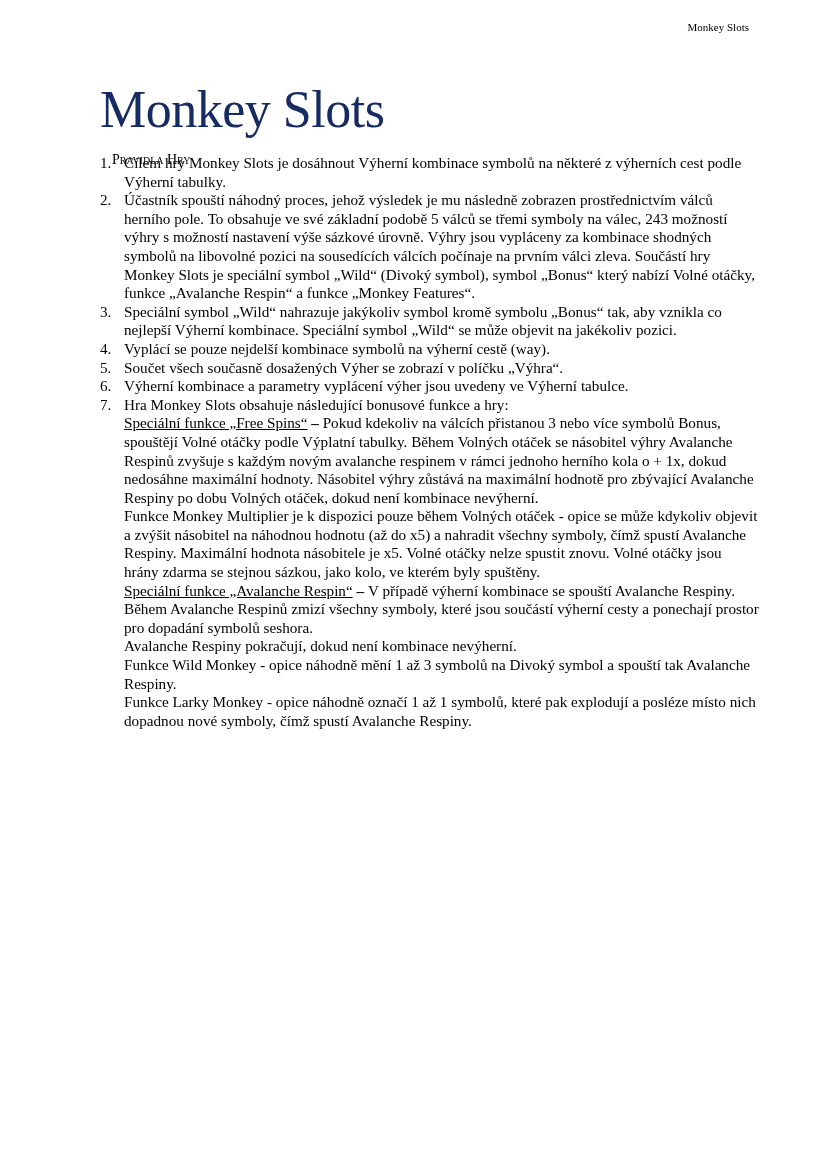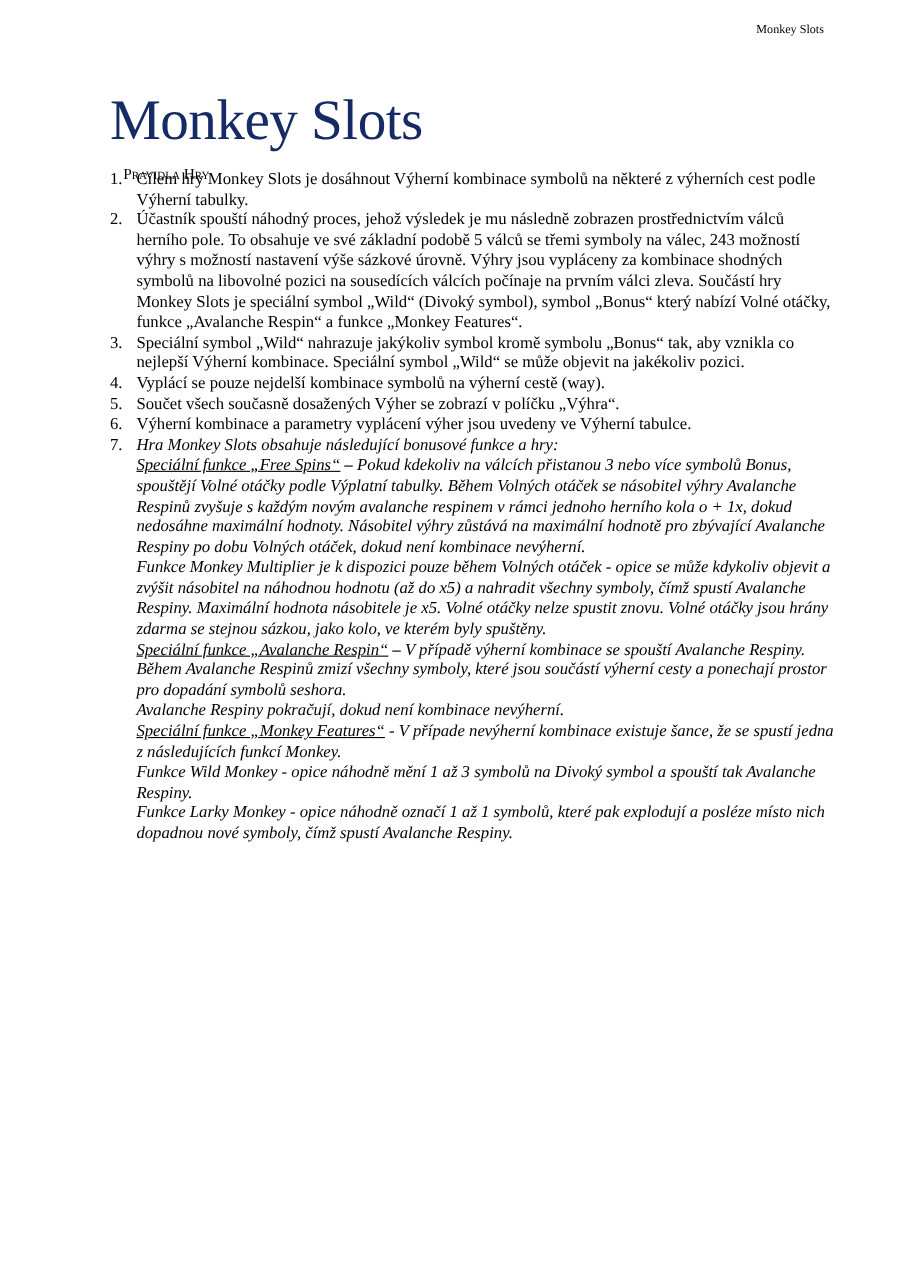--- a/index.html
+++ b/index.html
@@ -21,21 +21,21 @@
     font-size: 14px; line-height: 16px; font-weight: normal;
     font-variant: small-caps;
   }
   .rules {
     position: absolute; left: 100px; top: 154px; width: 660px;
     margin: 0; padding: 0; list-style: none;
     font-size: 15.2px; line-height: 18.6px;
   }
   .rules li { position: relative; padding-left: 24px; margin: 0; }
   .rules li .num { position: absolute; left: 0; top: 0; }
-  .rules p { margin: 0; font-style: italic; }
+  .rules p { margin: 0; }
   .u { text-decoration: underline; }
 </style>
 </head>
 <body>
 
 <div class="running-header">Monkey Slots</div>
 
 <h1 class="title">Monkey Slots</h1>
 
 <h2 class="subheading">Pravidla Hry</h2>
@@ -70,19 +70,18 @@
     <p>Hra Monkey Slots obsahuje následující bonusové funkce a hry:</p>
 
     <p><span class="u">Speciální funkce „Free Spins“</span><b> – </b><span>Pokud kdekoliv na válcích přistanou 3 nebo více symbolů Bonus, spouštějí Volné otáčky podle Výplatní tabulky. Během Volných otáček se násobitel výhry Avalanche Respinů zvyšuje s každým novým avalanche respinem v rámci jednoho herního kola o + 1x, dokud nedosáhne maximální hodnoty. Násobitel výhry zůstává na maximální hodnotě pro zbývající Avalanche Respiny po dobu Volných otáček, dokud není kombinace nevýherní.</span></p>
 
     <p>Funkce Monkey Multiplier je k dispozici pouze během Volných otáček - opice se může kdykoliv objevit a zvýšit násobitel na náhodnou hodnotu (až do x5) a nahradit všechny symboly, čímž spustí Avalanche Respiny. Maximální hodnota násobitele je x5. Volné otáčky nelze spustit znovu. Volné otáčky jsou hrány zdarma se stejnou sázkou, jako kolo, ve kterém byly spuštěny.</p>
 
     <p><span class="u">Speciální funkce „Avalanche Respin“</span><b> – </b><span>V případě výherní kombinace se spouští Avalanche Respiny. Během Avalanche Respinů zmizí všechny symboly, které jsou součástí výherní cesty a ponechají prostor pro dopadání symbolů seshora.</span></p>
 
     <p>Avalanche Respiny pokračují, dokud není kombinace nevýherní.</p>
 
-    <p><span class="u">Speciální funkce „Monkey Features“</span><span> - </span><span>V případe nevýherní kombinace existuje šance, že se spustí jedna z následujících funkcí Monkey.</span></p>
 
     <p>Funkce Wild Monkey - opice náhodně mění 1 až 3 symbolů na Divoký symbol a spouští tak Avalanche Respiny.</p>
 
     <p>Funkce Larky Monkey - opice náhodně označí 1 až 1 symbolů, které pak explodují a posléze místo nich dopadnou nové symboly, čímž spustí Avalanche Respiny.</p>
   </li>
 </ol>
 
 </body></html>

